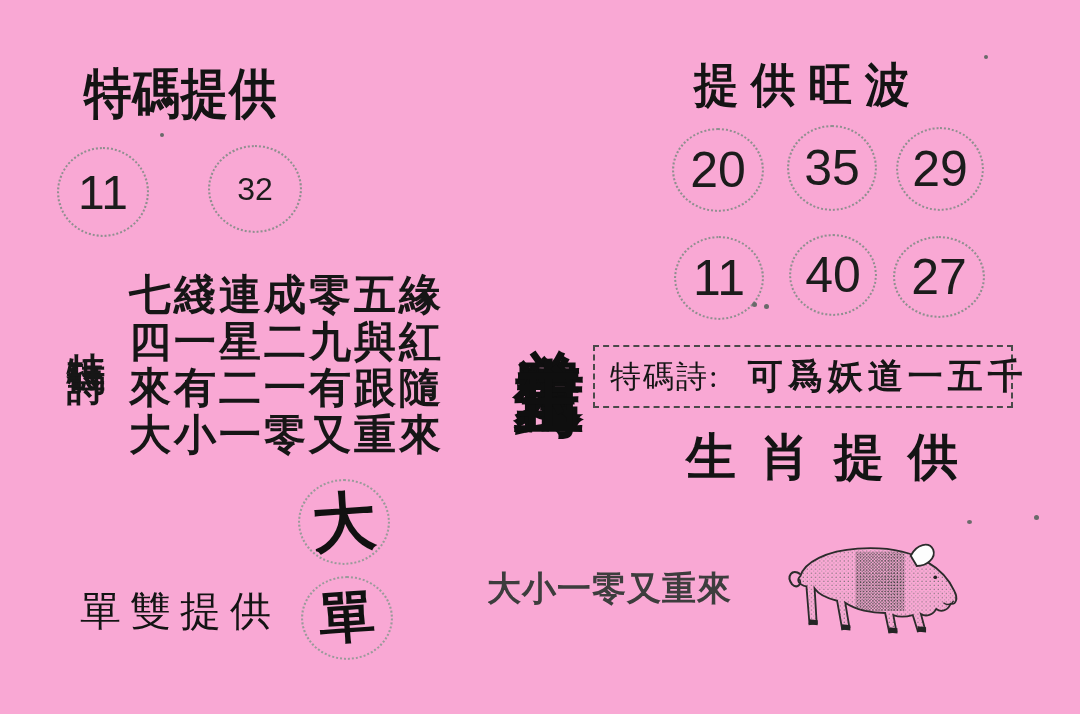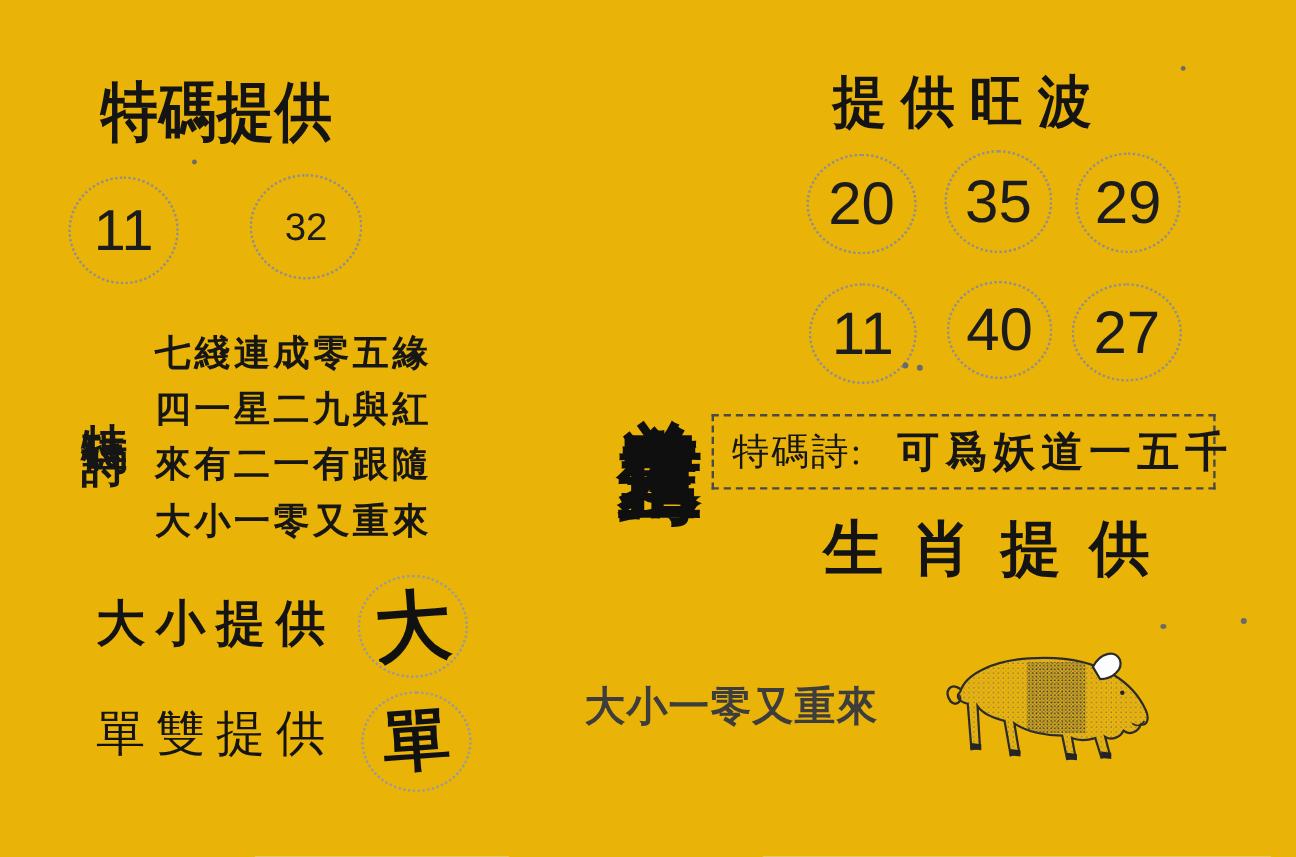--- a/index.html
+++ b/index.html
@@ -1,17 +1,17 @@
 <!DOCTYPE html>
 <html><head>
 <meta charset="utf-8">
 <style>
   html,body{margin:0;padding:0;background:#e8e8e8;}
   #paper{
-    position:relative;width:1080px;height:714px;background:#eab308;
+    position:relative;width:1080px;height:714px;background:#f9a8d4;
     overflow:hidden;font-family:"Liberation Serif",serif;color:#161616;
   }
   .abs{position:absolute;}
   
   .big-label{font-weight:900;white-space:nowrap;color:#141414;}
   #special-title{left:84px;top:58px;font-size:54px;letter-spacing:1px;transform:scaleX(.88);transform-origin:left top;}
   #wave-title{left:694px;top:54px;font-size:47px;letter-spacing:13px;transform:scaleX(.95);transform-origin:left top;}
   #zodiac-title{left:686px;top:424px;font-size:50px;letter-spacing:24px;}
   
   .dot-circle{
@@ -33,21 +33,21 @@
     font-weight:900;color:#111;
   }
   #circ-size{left:298px;top:479px;width:88px;height:82px;font-size:64px;}
   #circ-oe{left:301px;top:576px;width:88px;height:80px;font-size:56px;}
   #circ-size .hand, #circ-oe .hand{transform:rotate(-4deg);}
   
   #poem-label{
     left:60px;top:322px;writing-mode:vertical-rl;text-orientation:upright;
     font-size:38px;font-weight:900;letter-spacing:7px;height:150px;
   }
-  #poem-lines{left:129px;top:272px;font-size:30px;font-weight:900;line-height:46.5px;letter-spacing:3px;}
+  #poem-lines{left:129px;top:272px;font-size:42px;font-weight:900;line-height:46.5px;letter-spacing:3px;}
   #poem-lines div{white-space:nowrap;}
   
   #size-label{left:80px;top:492px;font-size:41px;font-weight:800;letter-spacing:9px;white-space:nowrap;}
   #oe-label{left:80px;top:584px;font-size:41px;font-weight:400;letter-spacing:9px;white-space:nowrap;}
   
   #main-title{
     left:458px;top:72px;width:138px;height:472px;
     writing-mode:vertical-rl;text-orientation:upright;
     font-size:70px;font-weight:900;letter-spacing:5px;
     display:flex;justify-content:center;color:#0f0f0f;
@@ -81,21 +81,20 @@
 
   <div class="abs" id="poem-label">特碼詩</div>
 
   <div class="abs" id="poem-lines">
     <div>七綫連成零五緣</div>
     <div>四一星二九與紅</div>
     <div>來有二一有跟隨</div>
     <div>大小一零又重來</div>
   </div>
 
-  <div class="abs big-label" id="size-label">大小提供</div>
   <div class="hand-circle" id="circ-size">
     <span class="hand">大</span>
   </div>
 
   <div class="abs big-label" id="oe-label">單雙提供</div>
   <div class="hand-circle" id="circ-oe">
     <span class="hand">單</span>
   </div>
 
   <div class="abs" id="main-title">曾道人信封王</div>

